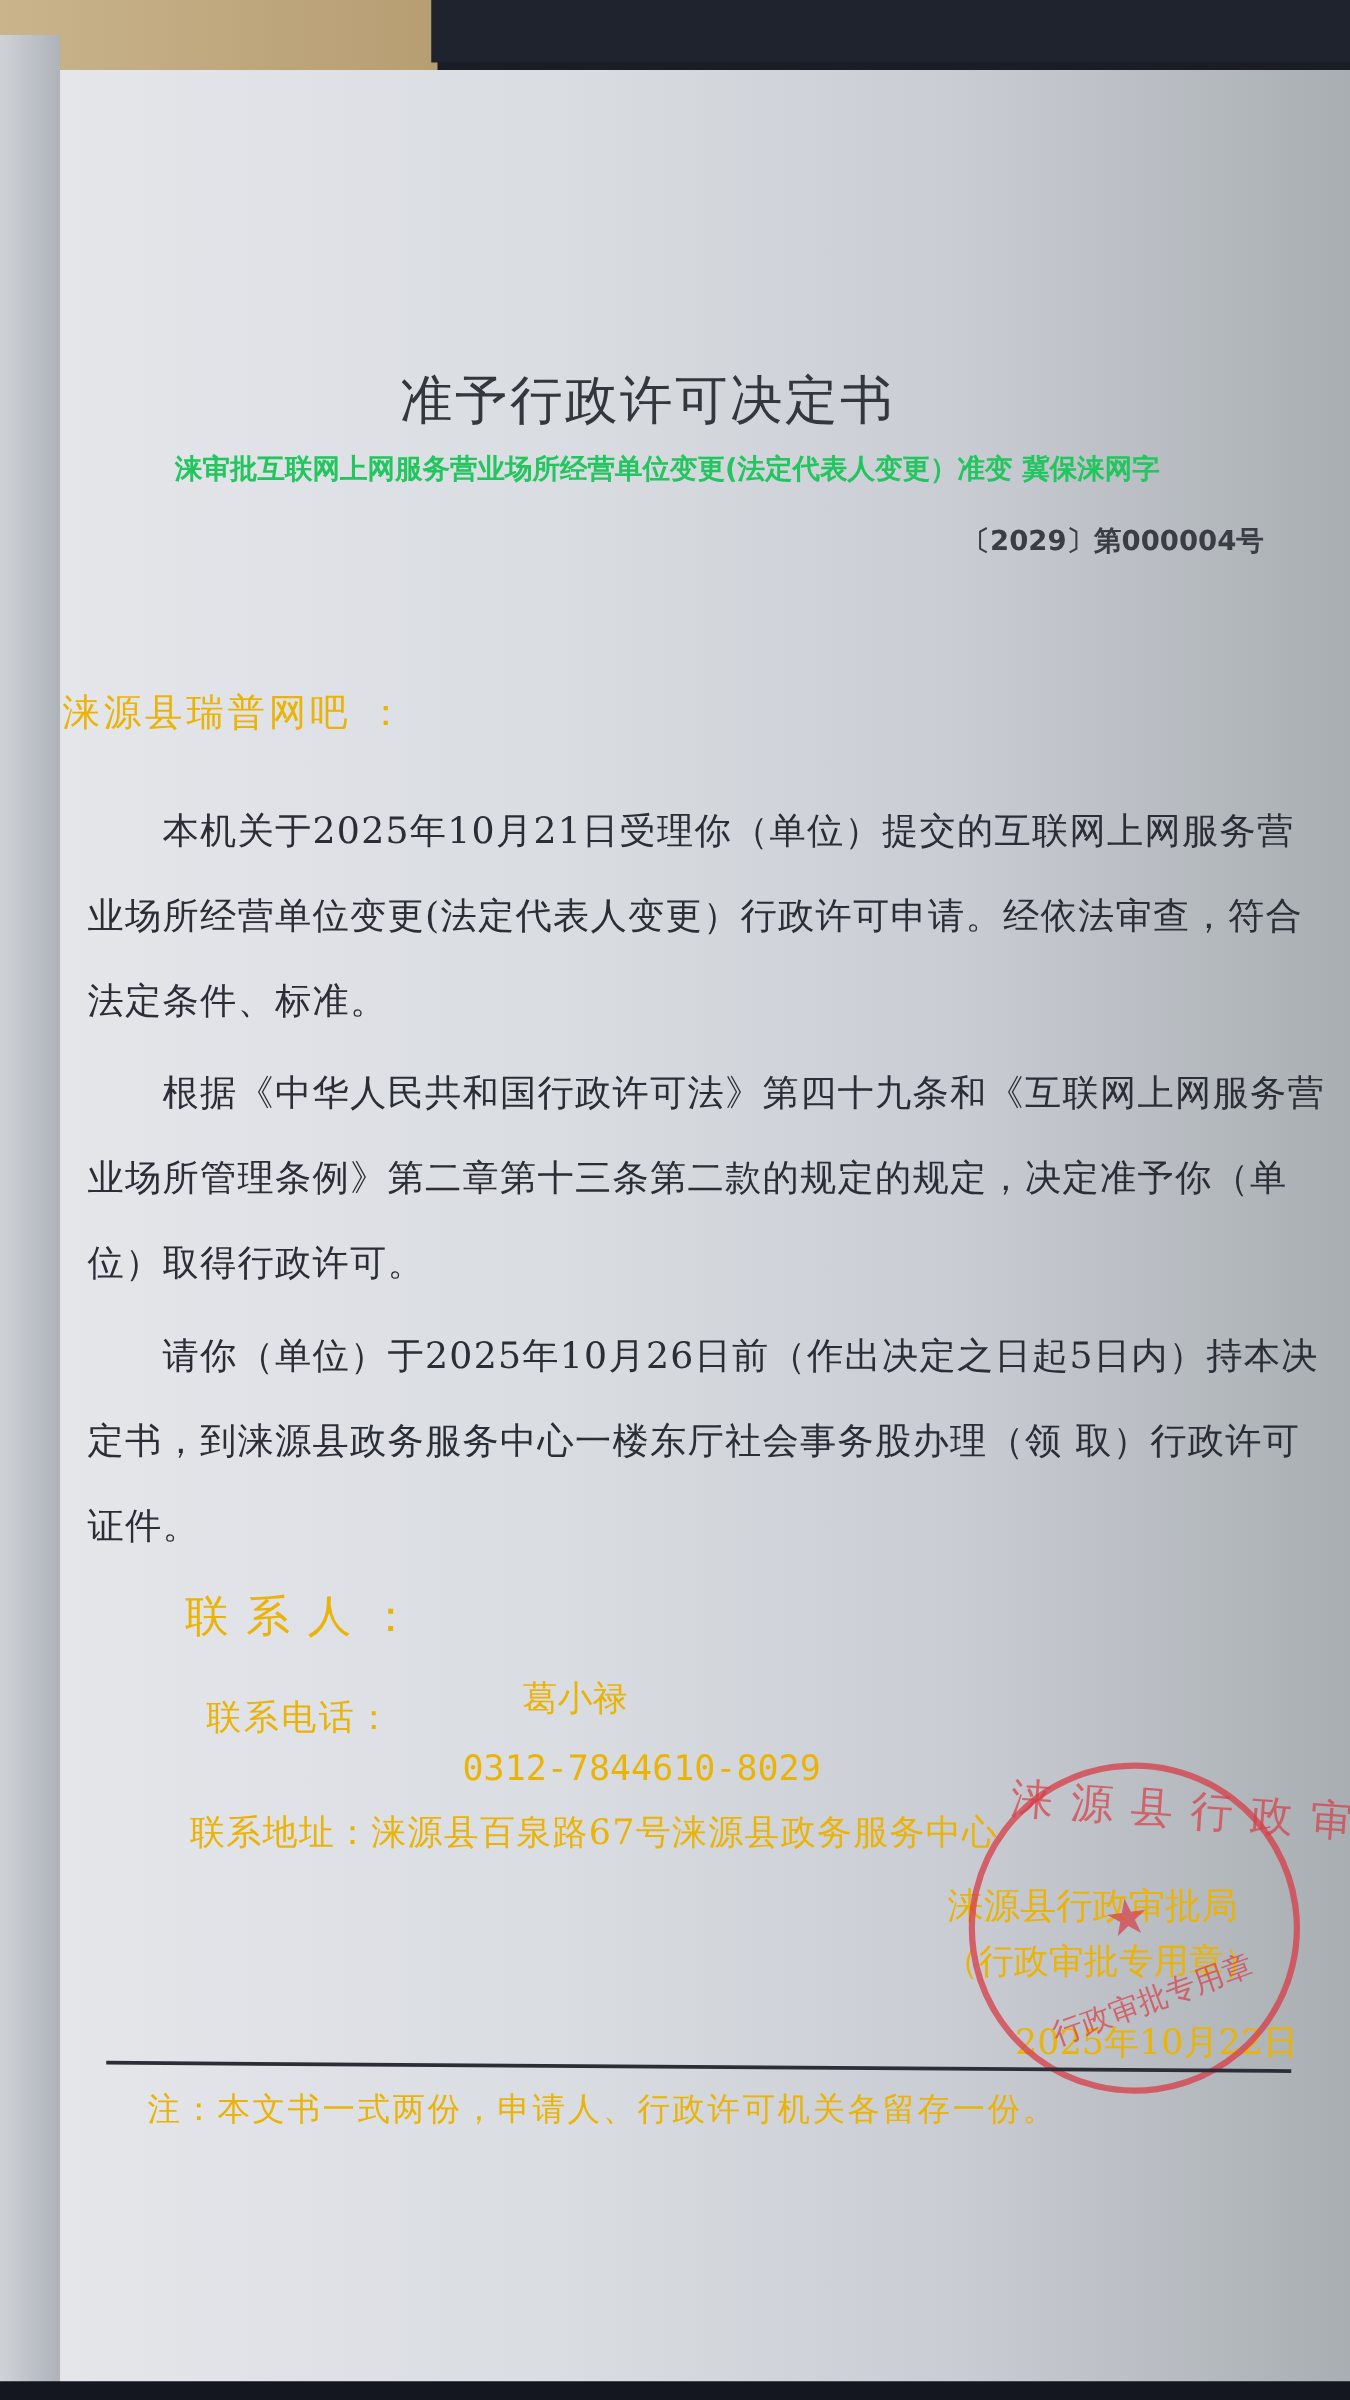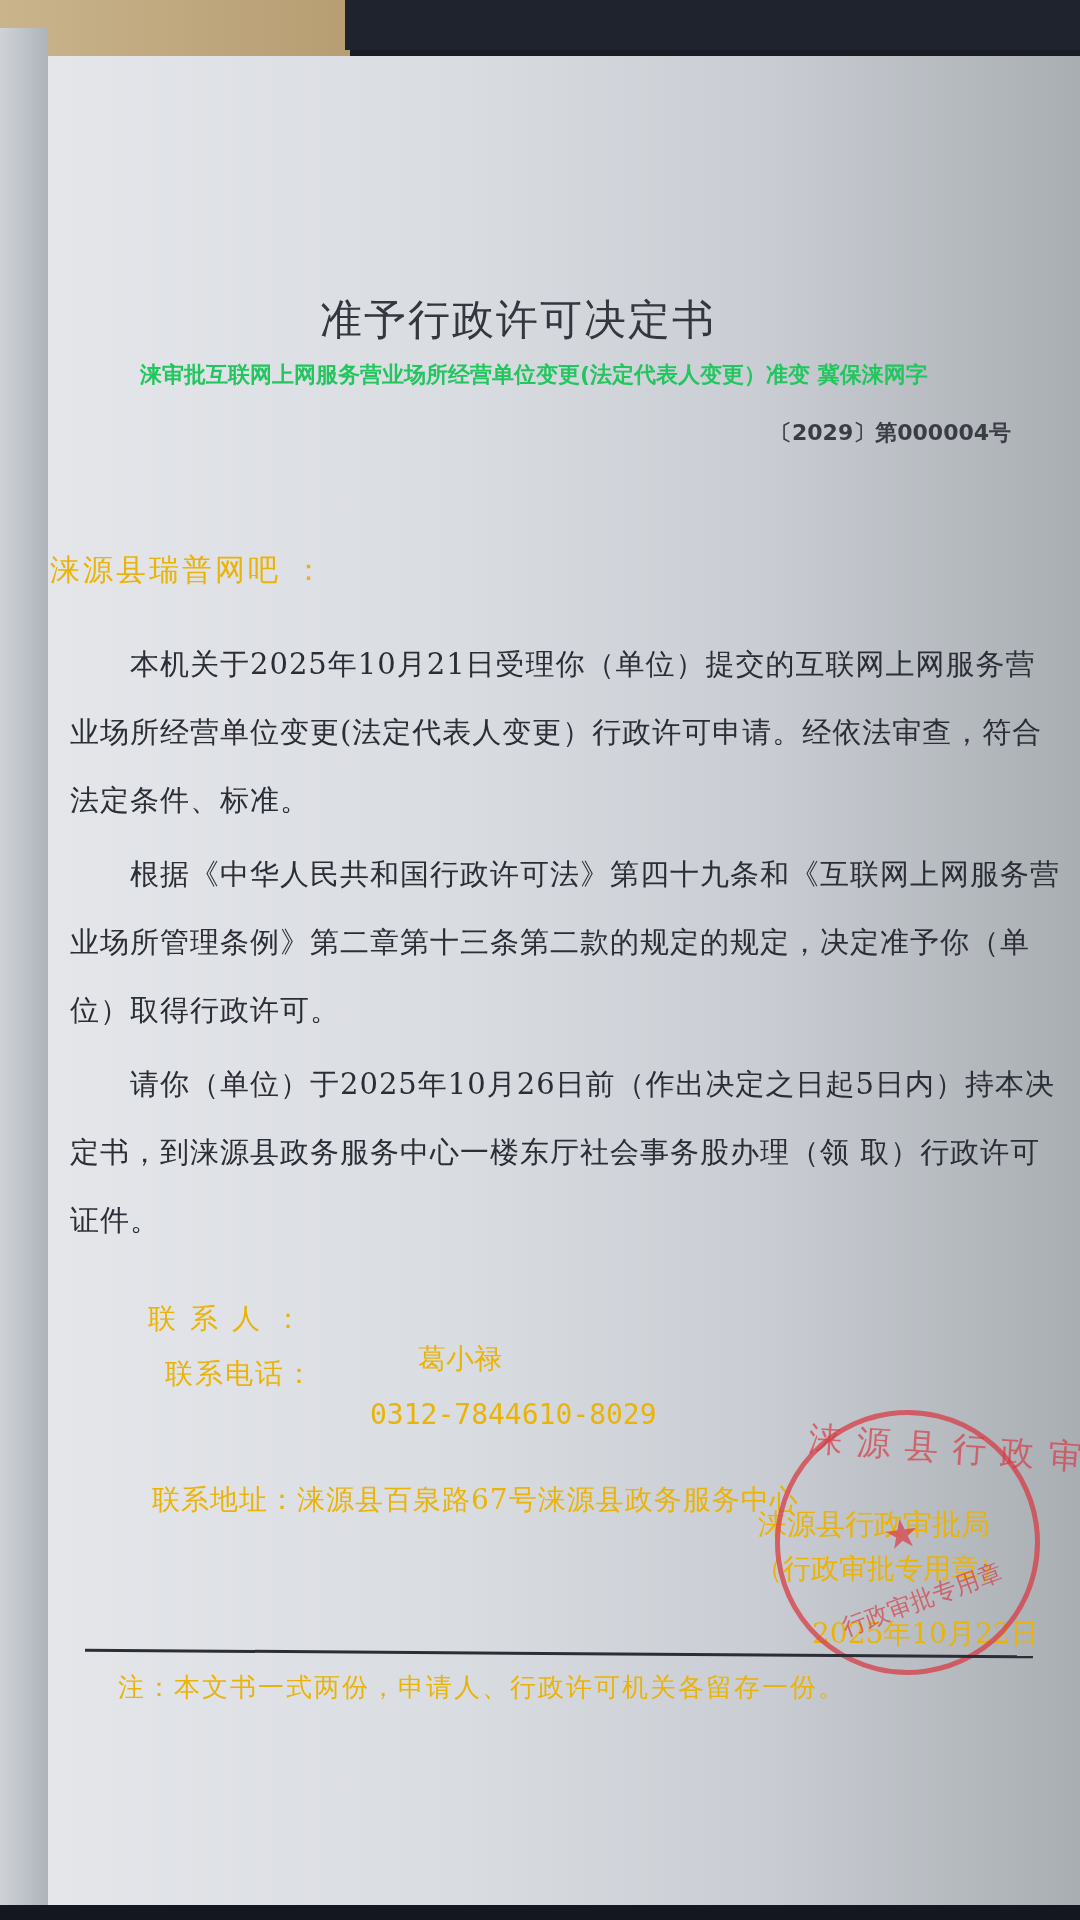--- a/index.html
+++ b/index.html
@@ -13,25 +13,25 @@
   .txt { position:absolute; color:#eab308; white-space:nowrap; }
   .title { left:320px; top:292px; font-size:42px; letter-spacing:2px; color:#34373e; }
   .docno1 { left:140px; top:360px; font-family:"DejaVu Sans", sans-serif; font-size:22px; font-weight:bold; color:#22c55e; }
   .docno2 { left:770px; top:418px; font-family:"DejaVu Sans", sans-serif; font-size:22px; font-weight:bold; color:#3a3d44; }
   .recipient { left:50px; top:550px; font-size:30px; letter-spacing:3px; }
   .para { position:absolute; left:70px; width:990px; font-size:29px; line-height:68px; color:#2b2e36; letter-spacing:1px; }
   .para .indent { display:inline-block; width:60px; }
   .p1 { top:630px; }
   .p2 { top:840px; }
   .p3 { top:1050px; }
-  .contact-name-label { left:148px; top:1300px; font-size:28px; letter-spacing:14px; }
+  .contact-name-label { left:148px; top:1270px; font-size:35px; letter-spacing:14px; }
   .contact-name { left:418px; top:1340px; font-size:28px; }
   .phone-label { left:165px; top:1355px; font-size:28px; letter-spacing:2px; }
   .phone { left:370px; top:1355px; font-family:"DejaVu Sans Mono", monospace; font-size:28px;margin-top:43px; }
-  .addr { left:152px; top:1481px; font-size:28px; letter-spacing:1px; }
+  .addr { left:152px; top:1447px; font-size:28px; letter-spacing:1px; }
   .issuer { left:758px; top:1505px; font-size:29px; }
   .issuer-sub { left:755px; top:1550px; font-size:28px; }
   .issue-date { left:812px; top:1615px; font-size:28px; }
   .rule { position:absolute; left:85px; top:1652px; width:948px; height:3px; background:#2b2e36; transform:rotate(0.4deg); }
   .note { left:118px; top:1670px; font-size:26px; letter-spacing:2px; }
   .stamp { position:absolute; left:775px; top:1410px; width:255px; height:255px; border:5px solid rgba(215,60,70,0.75); border-radius:50%; transform:rotate(-8deg); }
   .stamp-text { position:absolute; color:rgba(215,60,70,0.7); font-size:34px; white-space:nowrap; }
   .stamp-top { left:40px; top:28px; letter-spacing:14px; transform:rotate(12deg); }
   .stamp-bottom { left:50px; top:170px; font-size:24px; transform:rotate(-12deg); }
   .stamp-star { position:absolute; left:105px; top:95px; font-size:40px; color:rgba(215,60,70,0.7); }

